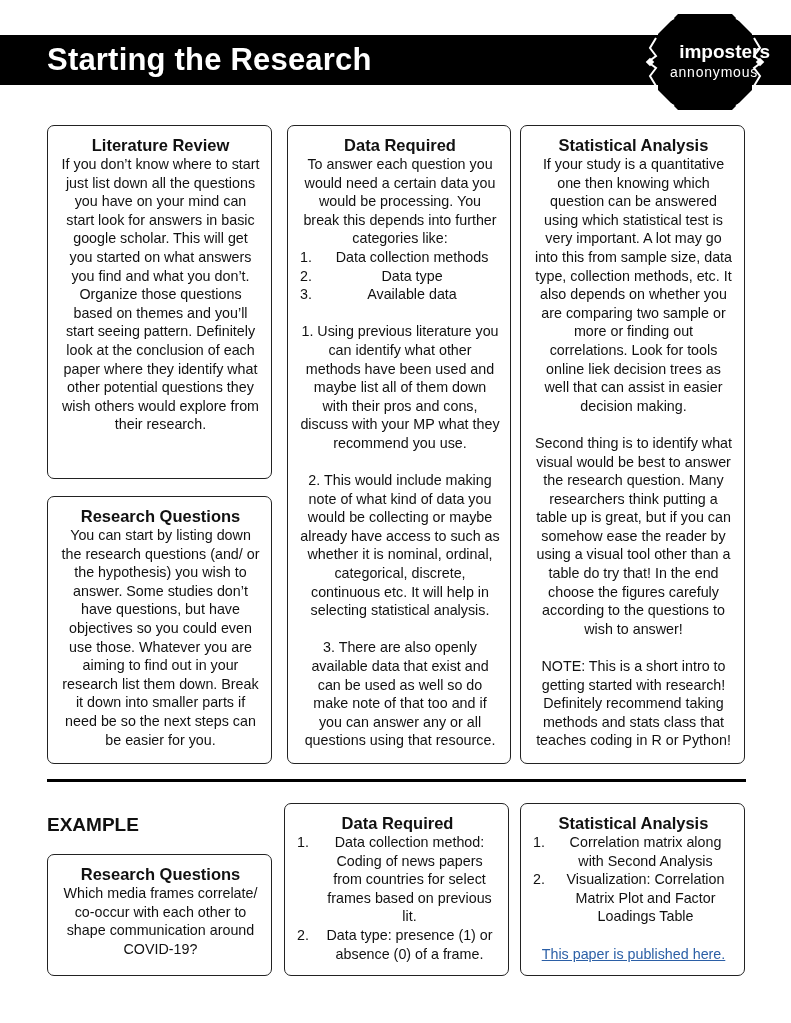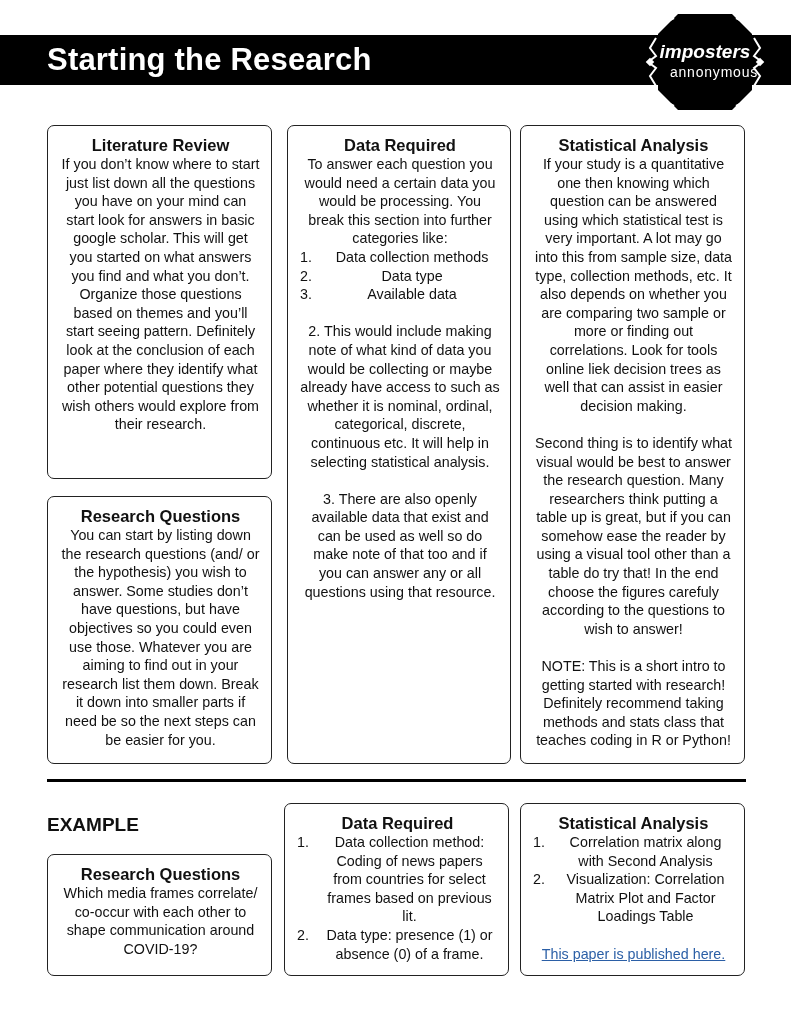--- a/index.html
+++ b/index.html
@@ -12,22 +12,22 @@
   }
   .header-title {
     position: absolute; left: 47px; top: 40px; color: #fff; font-weight: bold; font-size: 31px;
     line-height: 40px; letter-spacing: 0.2px;
   }
   .logo {
     position: absolute; left: 640px; top: 12px; width: 130px; height: 100px;
   }
   .logo svg { position: absolute; left: 0; top: 0; }
   .logo-text1 {
-    position: absolute; left: 0; width: 130px; top: 30px; text-align: center; color: #fff;
-    font-weight: bold; font-size: 19px; line-height: 20px; font-style: italic;
+    position: absolute; left: 0; width: 130px; top: 30px; text-align: right; color: #fff;
+    font-weight: bold; font-size: 19px; line-height: 20px;
   }
   .logo-text2 {
     position: absolute; left: 9px; width: 130px; top: 52px; text-align: center; color: #fff;
     font-size: 14px; line-height: 16px; letter-spacing: 0.8px;
   }
   .card {
     position: absolute; border: 1.5px solid #222; border-radius: 7px; background: #fff;
     box-sizing: border-box; padding: 8px 10px 8px 12px;
   }
   .card-title {
@@ -73,26 +73,27 @@
 </div>
 
 <div class="card" style="left:47px; top:496px; width:225px; height:268px;">
   <div class="card-title">Research Questions</div>
   <div class="card-body">You can start by listing down the research questions (and/ or the hypothesis) you wish to answer. Some studies don’t have questions, but have objectives so you could even use those. Whatever you are aiming to find out in your research list them down. Break it down into smaller parts if need be so the next steps can be easier for you.</div>
 </div>
 
 <div class="card" style="left:287px; top:125px; width:224px; height:639px;">
   <div class="card-title">Data Required</div>
   <div class="card-body">
-    <div>To answer each question you would need a certain data you would be processing. You break this section into further categories like:</div>
+    <div>To answer each question you would need a certain data you would be processing. You break this depends into further categories like:</div>
     <ol class="para">
       <li><span class="num">1.</span><span>Data collection methods</span></li>
       <li><span class="num">2.</span><span>Data type</span></li>
       <li><span class="num">3.</span><span>Available data</span></li>
     </ol>
+    <div class="para">1. Using previous literature you can identify what other methods have been used and maybe list all of them down with their pros and cons, discuss with your MP what they recommend you use.</div>
     <div class="para">2. This would include making note of what kind of data you would be collecting or maybe already have access to such as whether it is nominal, ordinal, categorical, discrete, continuous etc. It will help in selecting statistical analysis.</div>
     <div class="para">3. There are also openly available data that exist and can be used as well so do make note of that too and if you can answer any or all questions using that resource.</div>
   </div>
 </div>
 
 <div class="card" style="left:520px; top:125px; width:225px; height:639px;">
   <div class="card-title">Statistical Analysis</div>
   <div class="card-body">
     <div class="para">If your study is a quantitative one then knowing which question can be answered using which statistical test is very important. A lot may go into this from sample size, data type, collection methods, etc. It also depends on whether you are comparing two sample or more or finding out correlations. Look for tools online liek decision trees as well that can assist in easier decision making.</div>
     <div class="para">Second thing is to identify what visual would be best to answer the research question. Many researchers think putting a table up is great, but if you can somehow ease the reader by using a visual tool other than a table do try that! In the end choose the figures carefuly according to the questions to wish to answer!</div>

